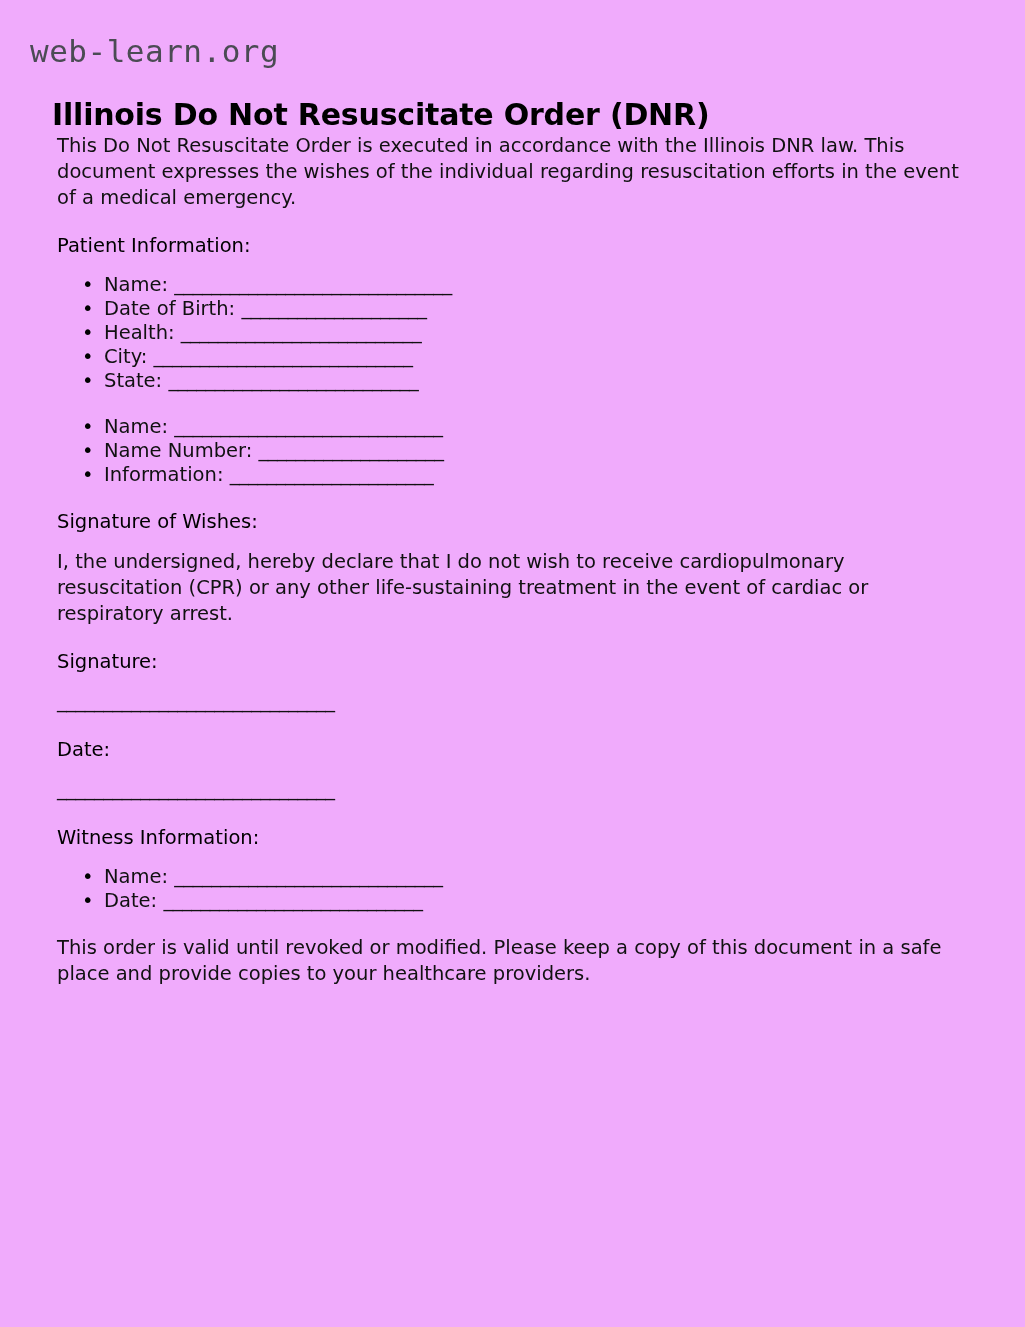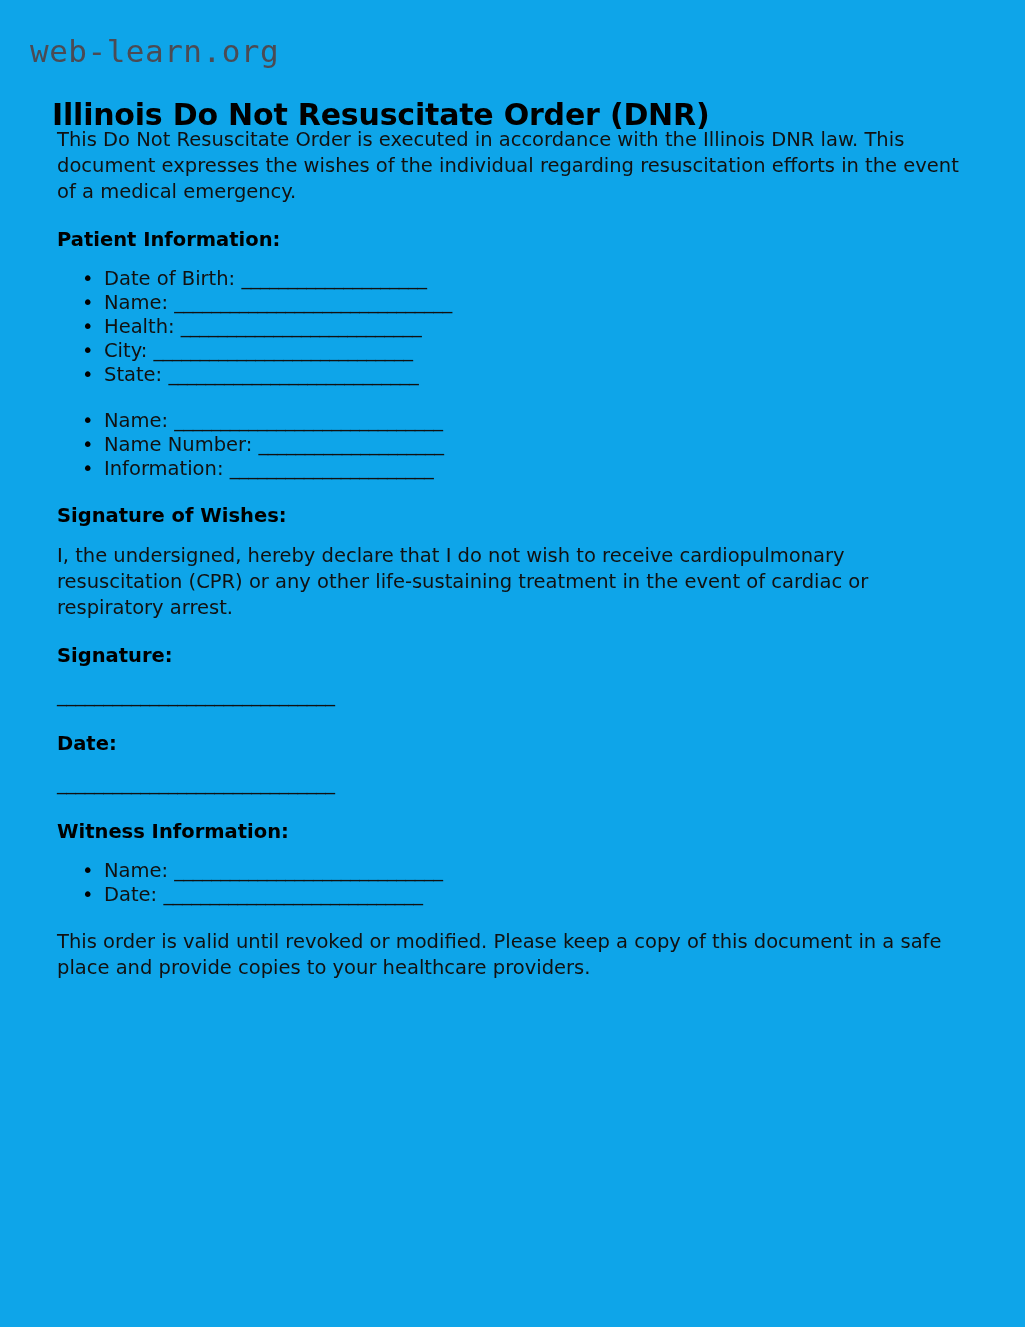--- a/index.html
+++ b/index.html
@@ -14,21 +14,21 @@
     height: 1327px;
     font-family: "DejaVu Sans", sans-serif;
     color: #000000;
     -webkit-font-smoothing: antialiased;
   }
 
   .page {
     position: relative;
     width: 1025px;
     height: 1327px;
-    background: #0ea5e9;
+    background: #f0abfc;
     box-sizing: border-box;
     overflow: hidden;
   }
 
   
   .site-mark {
     position: absolute;
     left: 30px;
     top: 33px;
     font-family: "DejaVu Sans Mono", monospace;
@@ -49,37 +49,37 @@
     line-height: 46px;
     letter-spacing: -0.2px;
     color: #000000;
     white-space: nowrap;
   }
 
   
   .content {
     position: absolute;
     left: 57px;
-    top: 127px;
+    top: 133px;
     width: 912px;
   }
 
   p.para {
     margin: 0 0 22px 0;
     font-family: "DejaVu Sans", sans-serif;
     font-size: 19.5px;
     line-height: 26px;
     color: #111111;
     text-align: left;
   }
 
   h2.section-heading {
     margin: 10px 0 14px 0;
     font-family: "DejaVu Sans", sans-serif;
-    font-weight: bold;
+    font-weight: normal;
     font-size: 19.5px;
     line-height: 26px;
     color: #000000;
   }
 
   ul.field-list {
     margin: 0 0 22px 0;
     padding: 0 0 0 47px;
     list-style: none;
   }
@@ -128,28 +128,28 @@
   <h1 class="doc-title">Illinois Do Not Resuscitate Order (DNR)</h1>
 
   <div class="content">
 
     <p class="para">This Do Not Resuscitate Order is executed in accordance with the Illinois DNR law. This document expresses the wishes of the individual regarding resuscitation efforts in the event of a medical emergency.</p>
 
     <h2 class="section-heading">Patient Information:</h2>
 
     <ul class="field-list">
       <li>
+        <span>Name:</span>
+        <span class="blank-inline">______________________________</span>
+      </li>
+      <li>
         <span>Date of Birth:</span>
         <span class="blank-inline">____________________</span>
       </li>
       <li>
-        <span>Name:</span>
-        <span class="blank-inline">______________________________</span>
-      </li>
-      <li>
         <span>Health:</span>
         <span class="blank-inline">__________________________</span>
       </li>
       <li>
         <span>City:</span>
         <span class="blank-inline">____________________________</span>
       </li>
       <li>
         <span>State:</span>
         <span class="blank-inline">___________________________</span>

